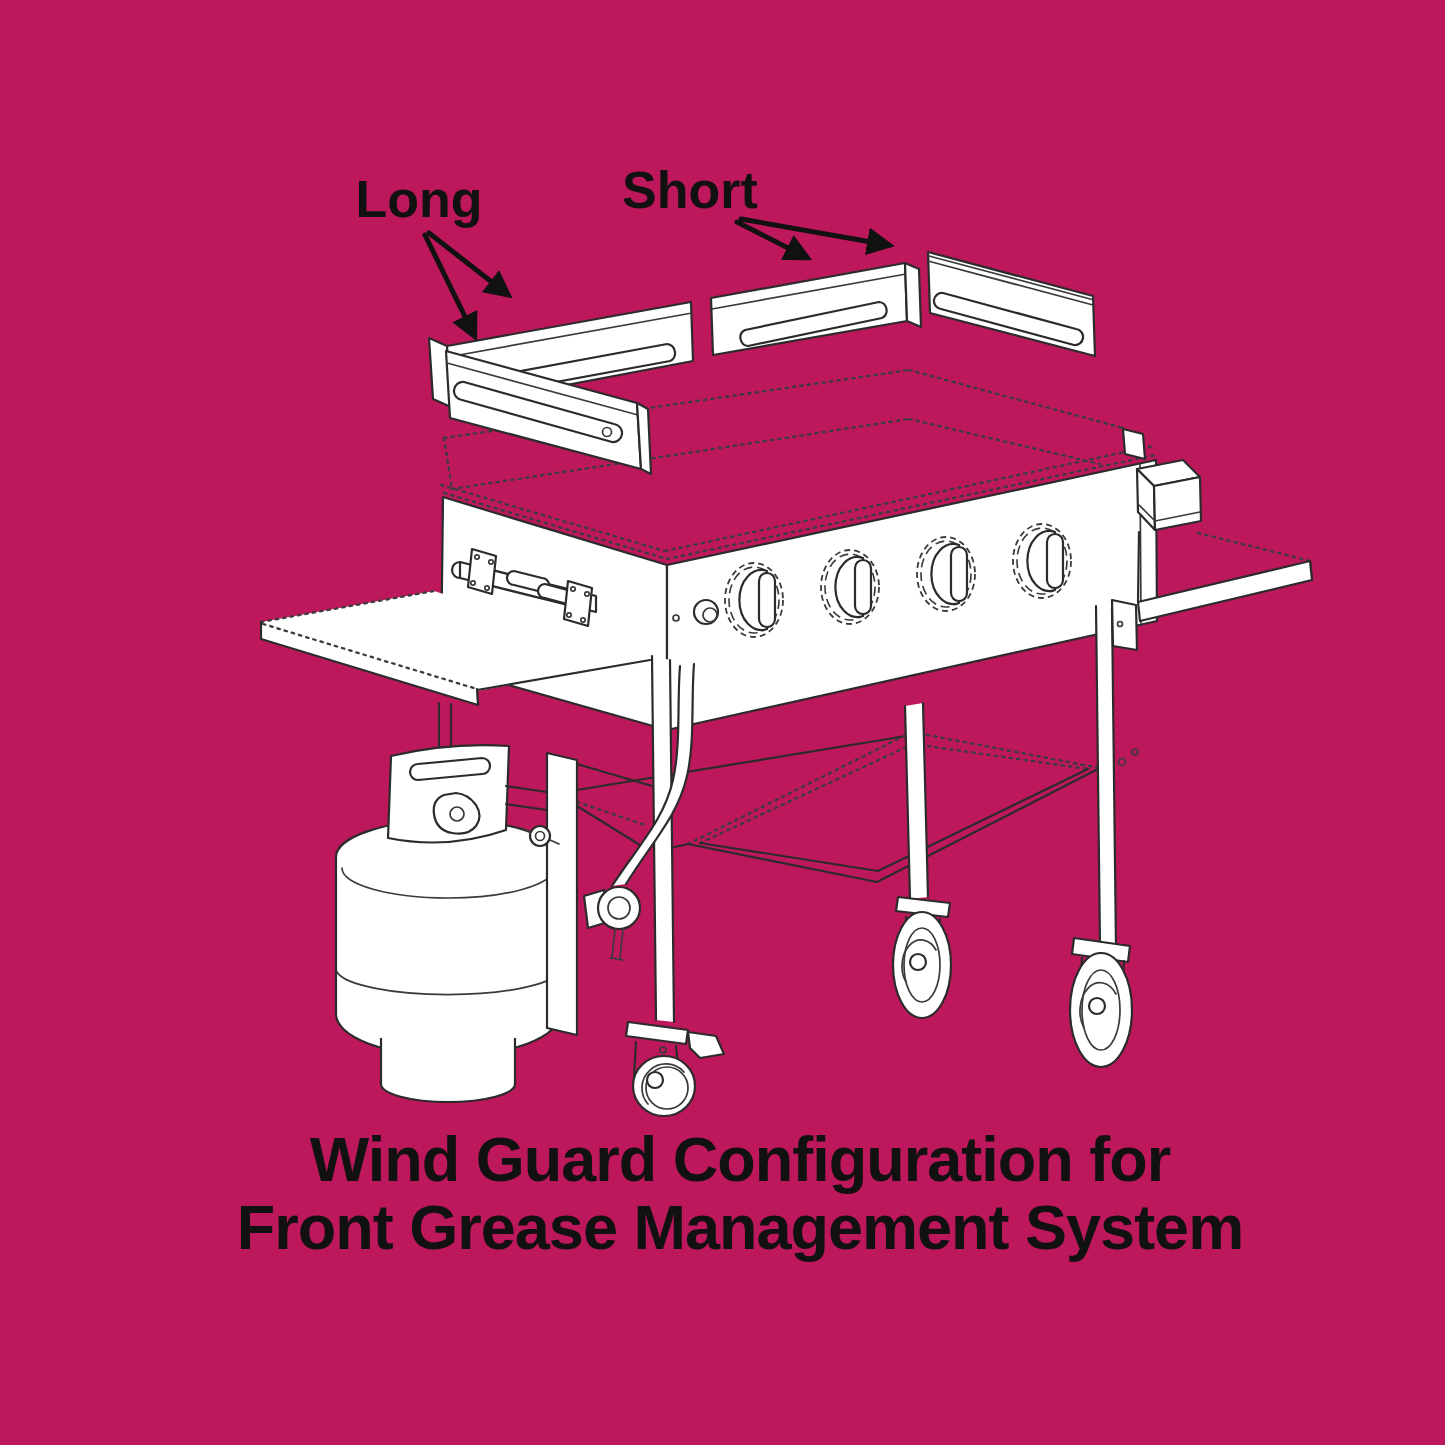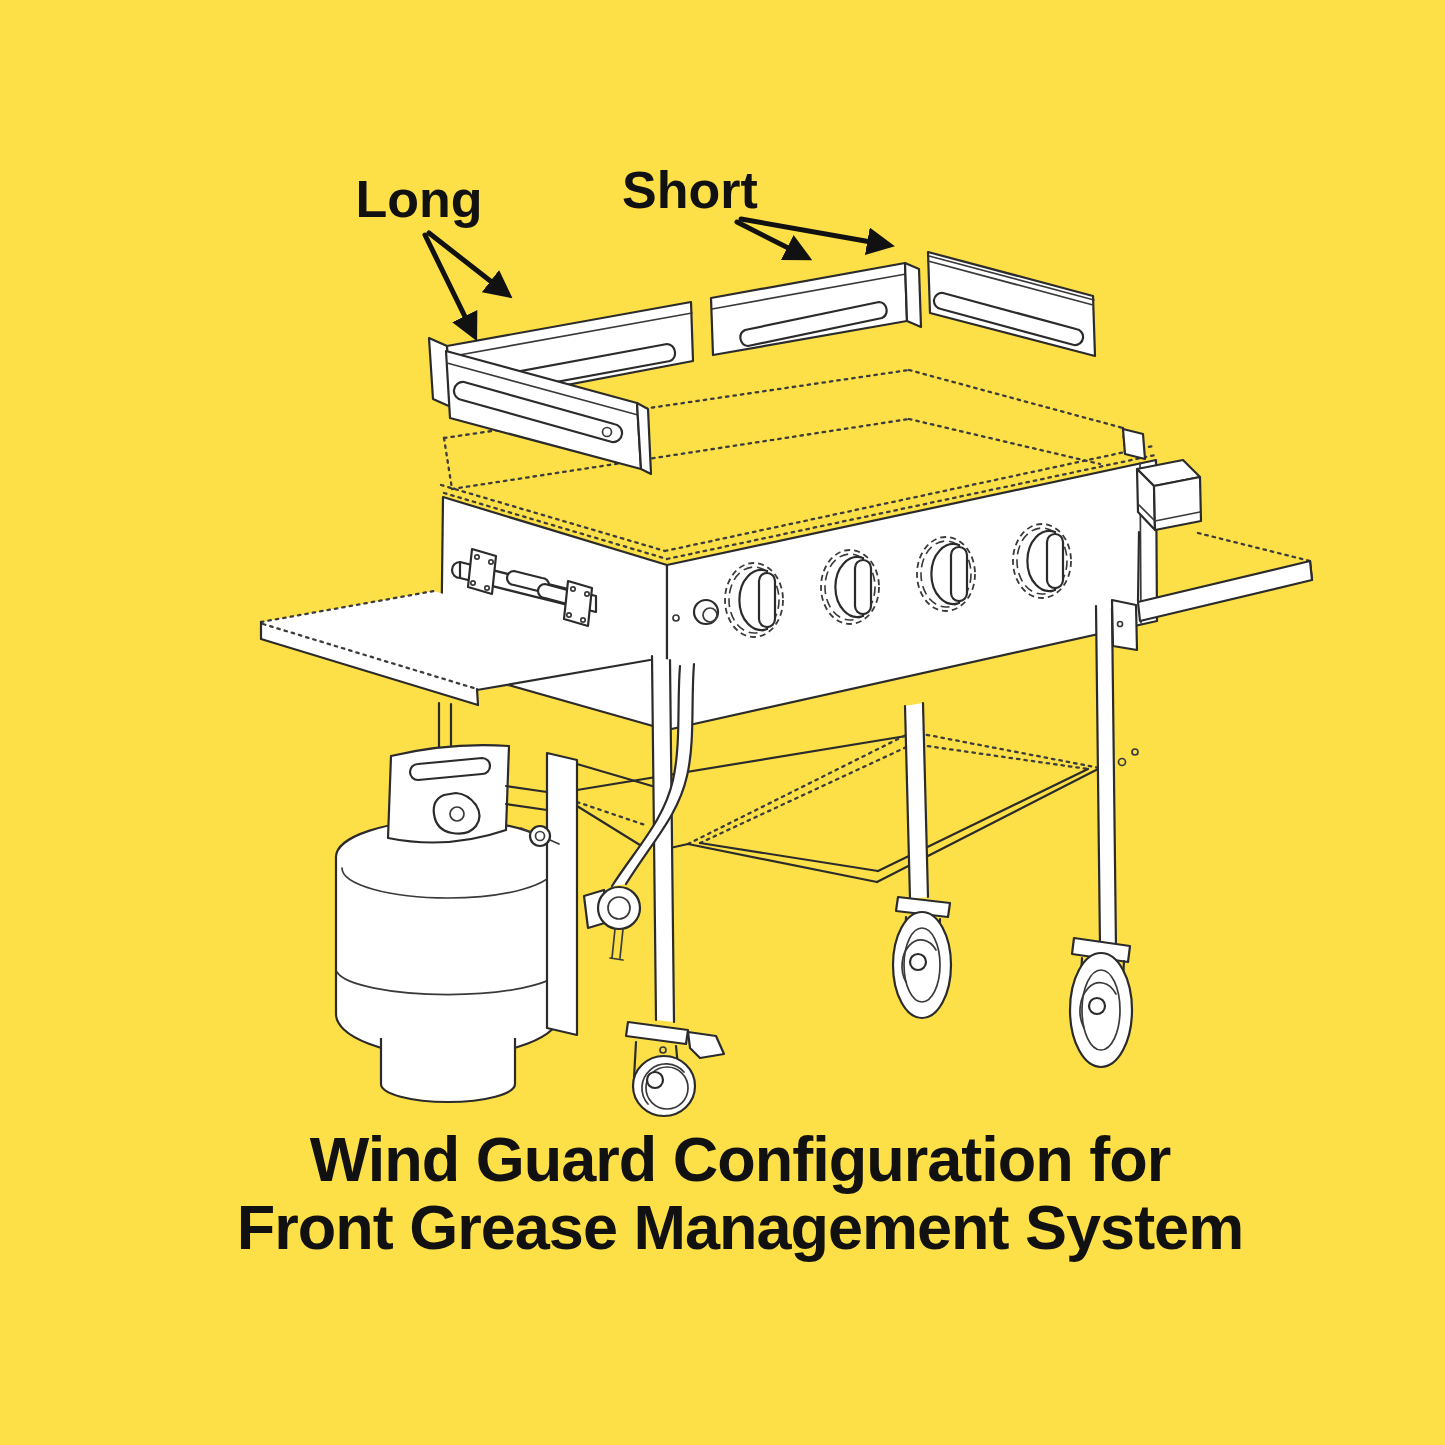--- a/index.html
+++ b/index.html
@@ -1,19 +1,19 @@
 <!DOCTYPE html>
 <html><head>
 <meta charset="utf-8">
 <style>
   html,body{margin:0;padding:0;background:#fff;}
   .stage{
     position:relative;
     width:1445px;height:1445px;
-    background:#fde047;
+    background:#be185d;
     font-family:"Liberation Sans", sans-serif;
     overflow:hidden;
   }
   svg{position:absolute;left:0;top:0;}
   .ln{fill:none;stroke:#2b2b2b;stroke-width:2.2;stroke-linecap:round;stroke-linejoin:round;}
   .lnthin{fill:none;stroke:#3a3a3a;stroke-width:1.7;stroke-linecap:round;stroke-linejoin:round;}
   .dot{fill:none;stroke:#3c3c3c;stroke-width:2.3;stroke-linecap:round;stroke-dasharray:2.5 5;}
   .wfill{fill:#ffffff;stroke:#2b2b2b;stroke-width:2.2;stroke-linejoin:round;}
   .wonly{fill:#ffffff;stroke:none;}
   .arrow{fill:none;stroke:#111111;stroke-width:5;stroke-linecap:round;}

